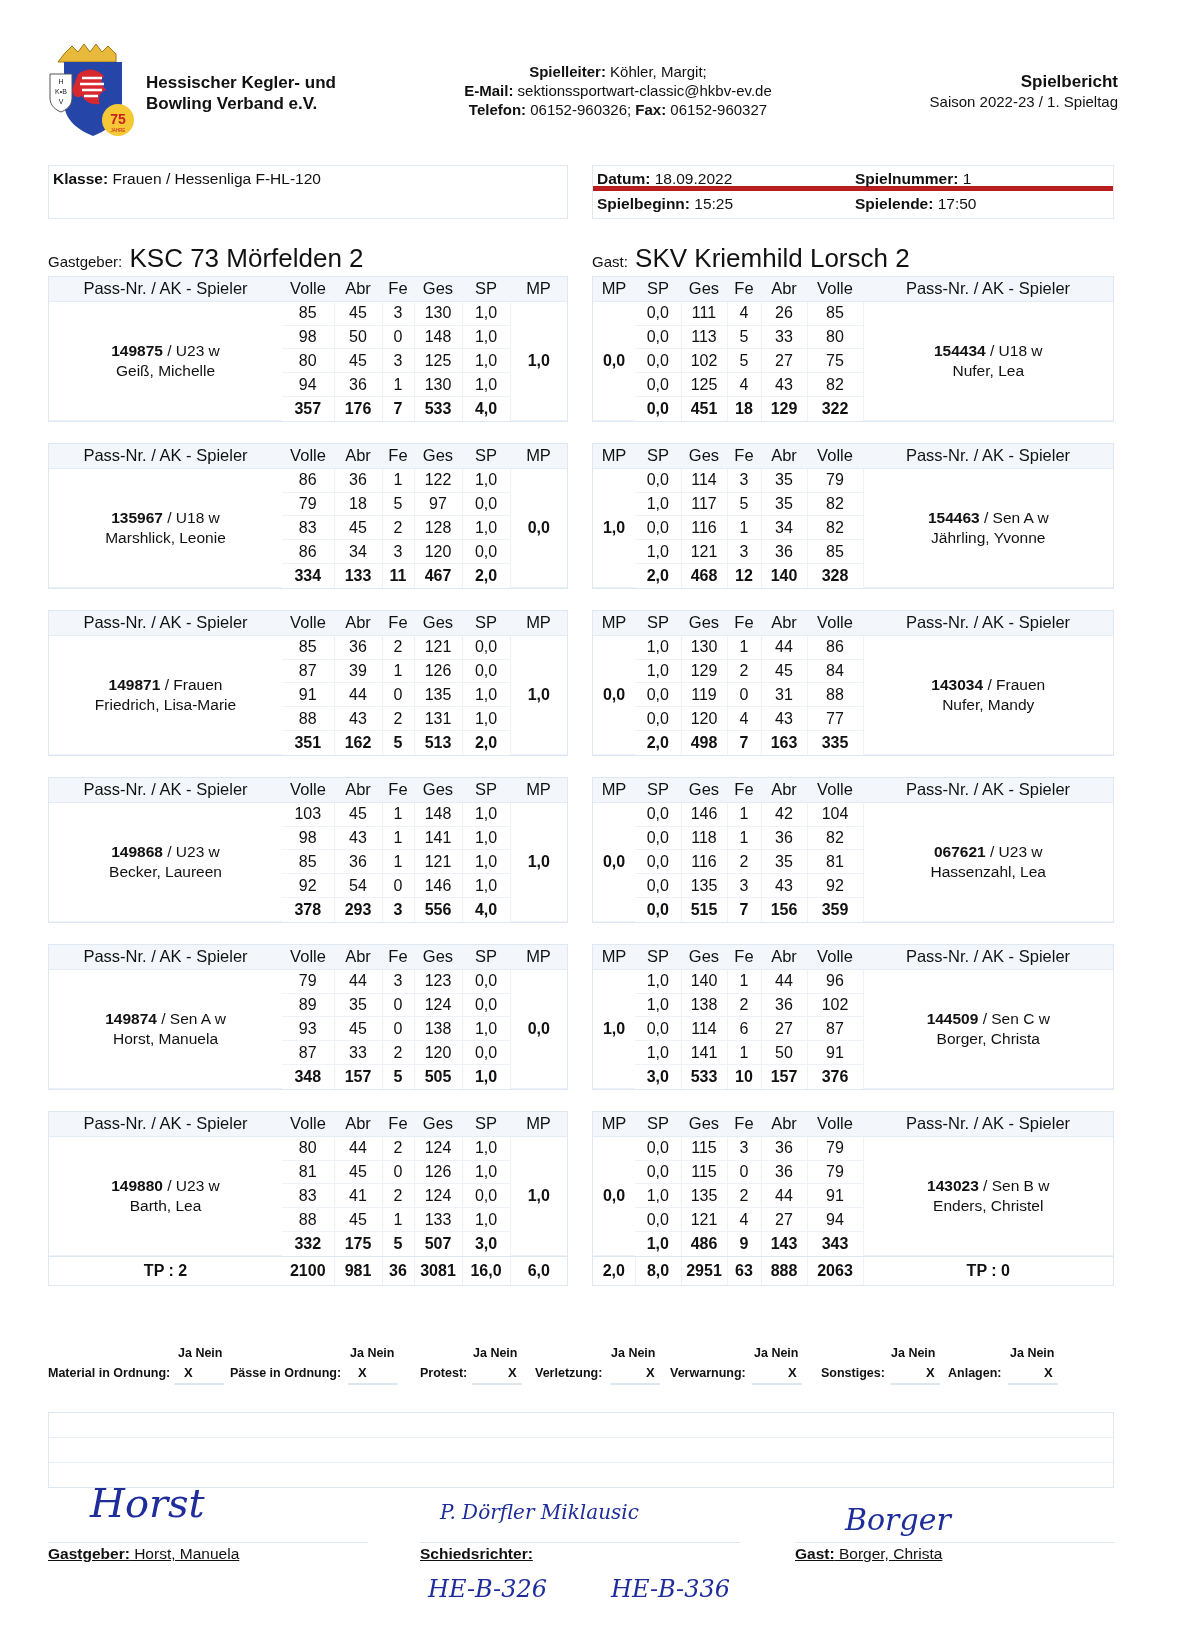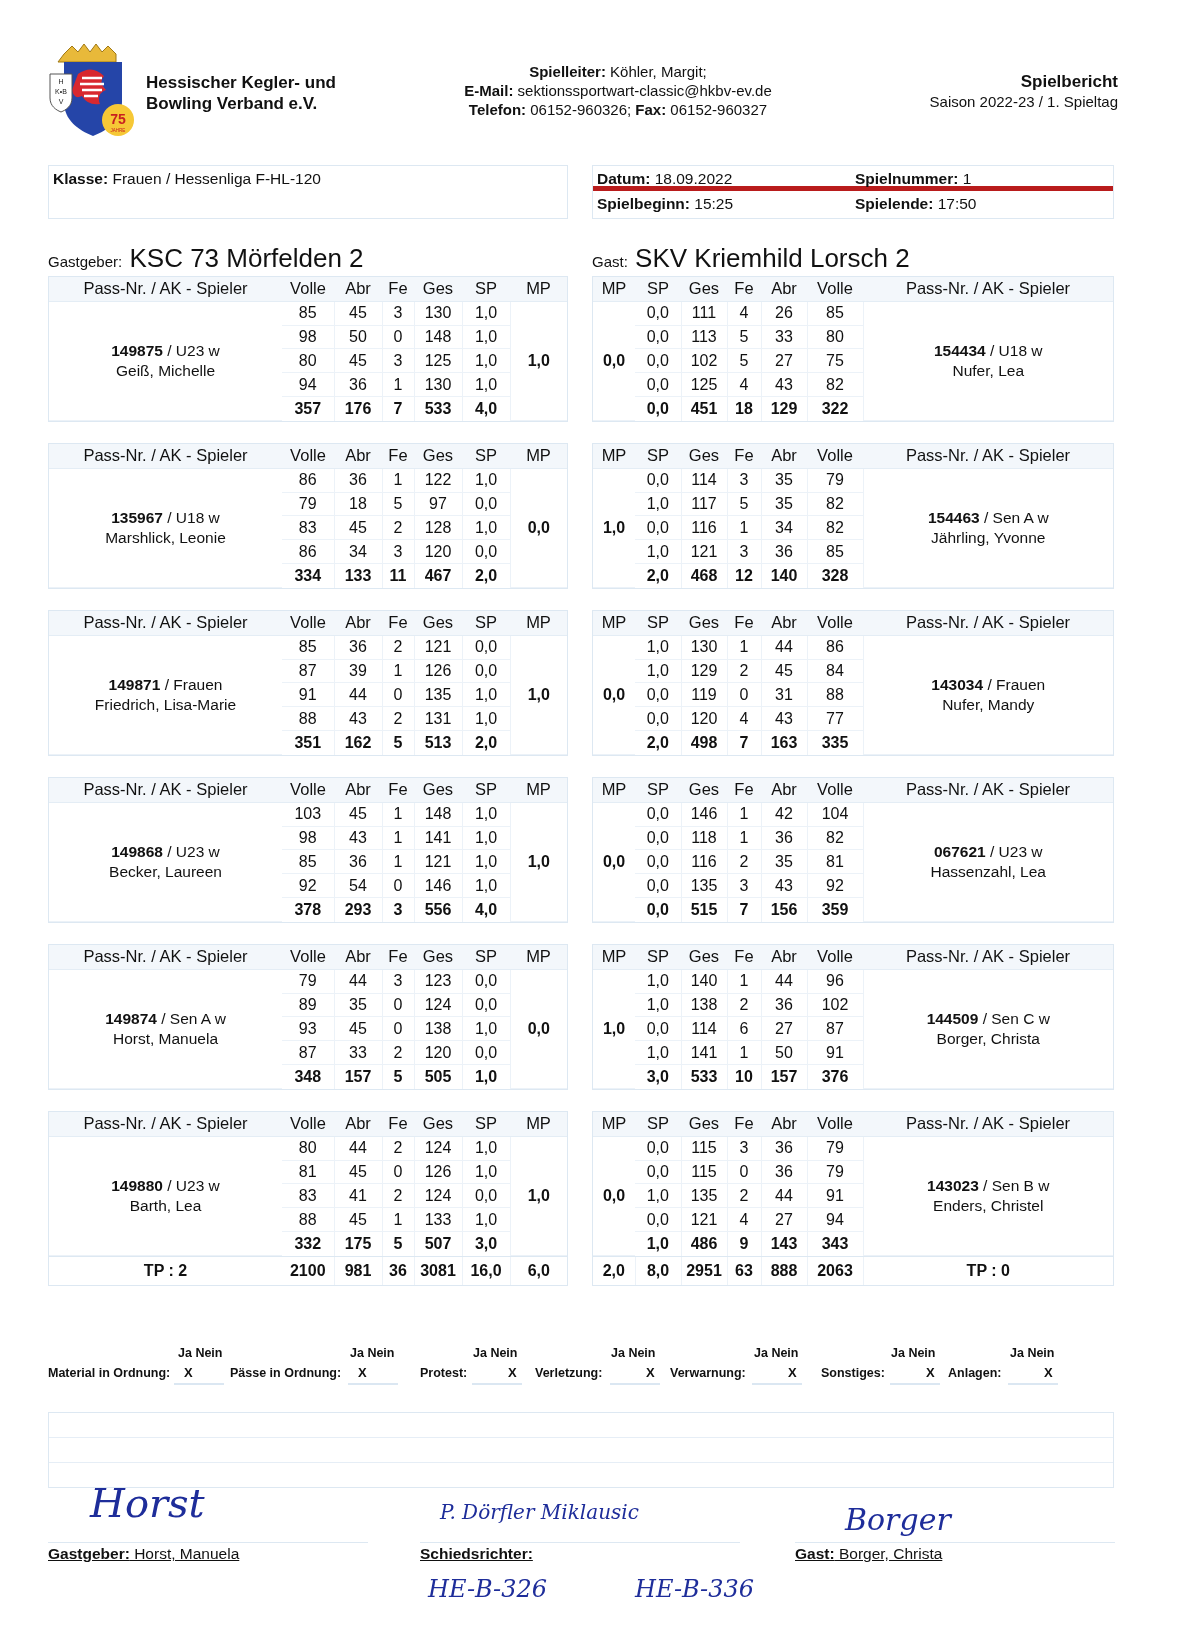--- a/index.html
+++ b/index.html
@@ -853,13 +853,13 @@
 
 <div class="hand" style="left:90px;top:1480px;font-size:40px;">Horst</div>
 <div class="hand" style="left:440px;top:1500px;font-size:20px;">P. Dörfler  Miklausic</div>
 <div class="hand" style="left:845px;top:1502px;font-size:30px;">Borger</div>
 
 <div class="sig" style="left:48px"><b>Gastgeber:</b><span> Horst, Manuela</span></div>
 <div class="sig" style="left:420px"><b>Schiedsrichter:</b></div>
 <div class="sig" style="left:795px"><b>Gast:</b><span> Borger, Christa</span></div>
 
 <div class="hand" style="left:428px;top:1575px;font-size:24px;">HE-B-326</div>
-<div class="hand" style="left:635px;top:1575px;font-size:24px;">HE-B-336</div>
+<div class="hand" style="left:611px;top:1575px;font-size:24px;">HE-B-336</div>
 
 </body></html>

